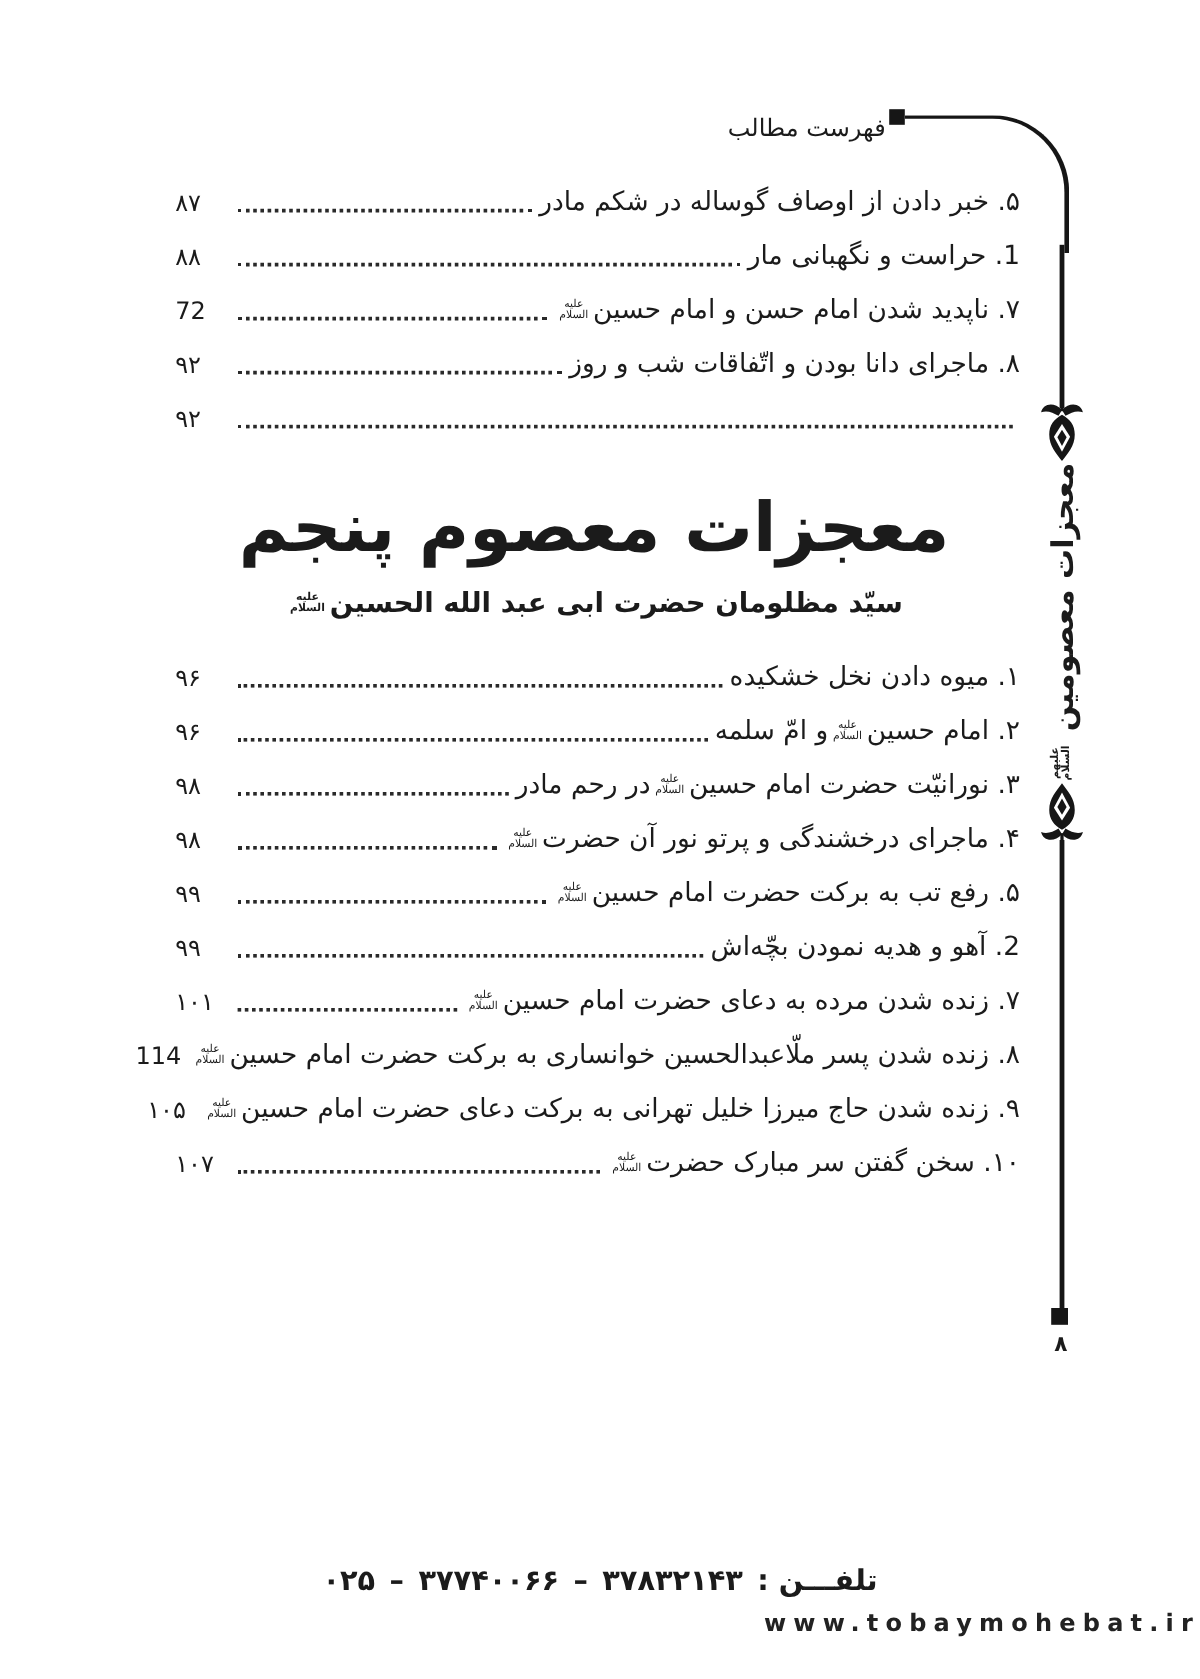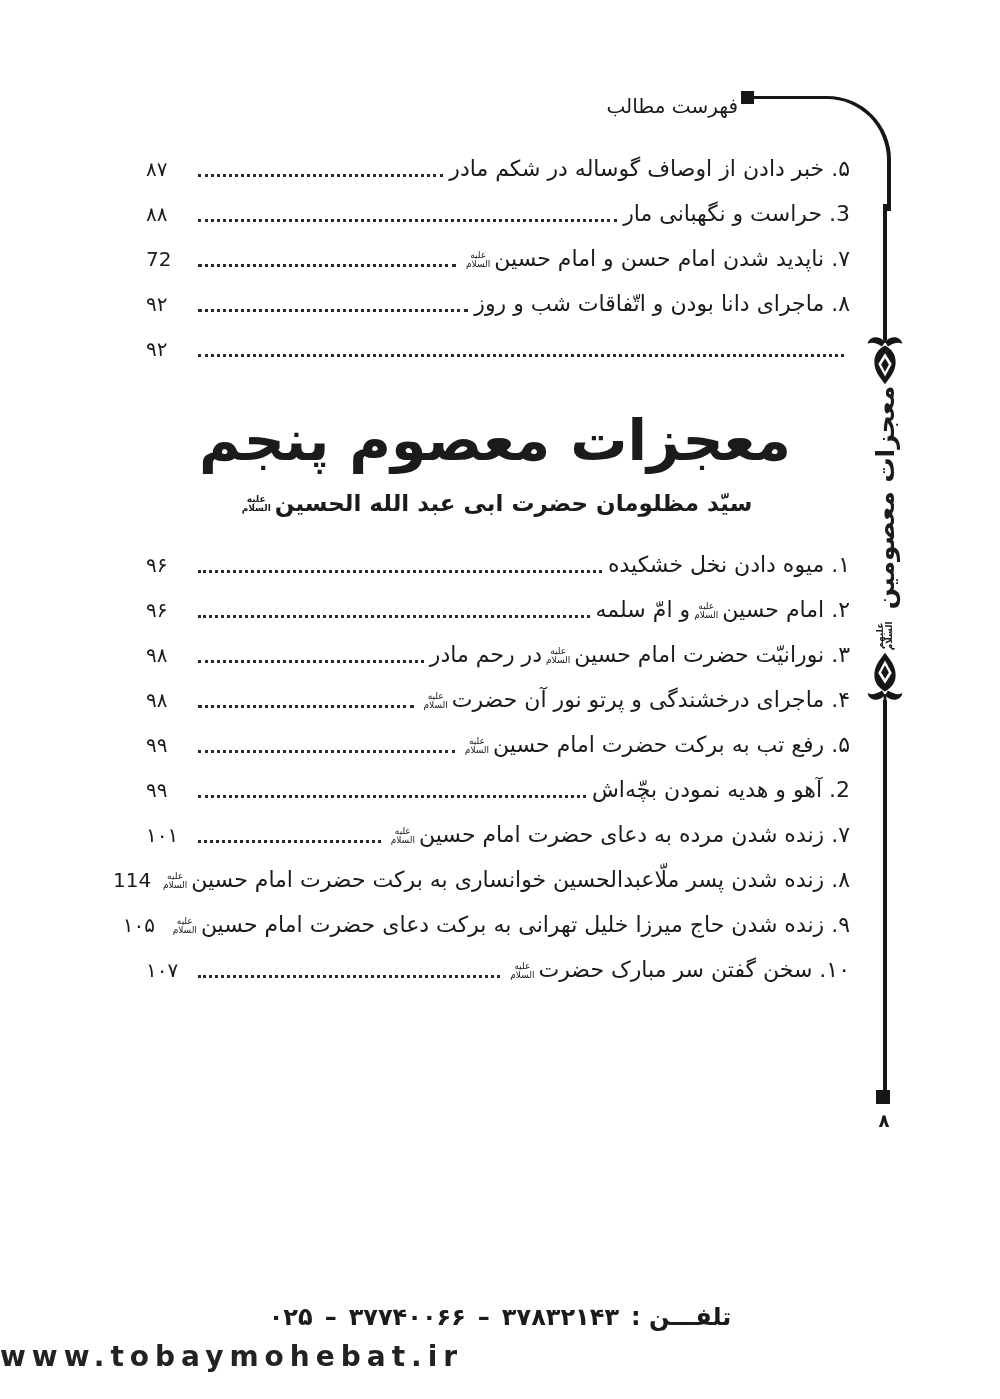--- a/index.html
+++ b/index.html
@@ -59,22 +59,22 @@
   .section{position:absolute;left:140px;right:150px;top:398px;text-align:center;direction:rtl;}
   .section .title{font-size:57px;font-weight:bold;line-height:1.5;margin:0;}
   .section .subtitle{font-size:23px;font-weight:bold;margin-top:6px;}
   
   .phone-row{
     position:absolute;left:0;right:0;top:1303px;
     display:flex;direction:rtl;justify-content:center;align-items:center;gap:12px;
     font-size:24px;font-weight:bold;white-space:nowrap;
   }
   .website{
-    position:absolute;left:0;right:0;top:1340px;text-align:left;
-    font-size:28px;font-weight:bold;letter-spacing:6px;color:#222;
+    position:absolute;left:0;right:0;top:1340px;text-align:right;
+    font-size:20px;font-weight:bold;letter-spacing:6px;color:#222;
   }
 </style>
 </head>
 <body>
 
 <div class="hdr-label">فهرست مطالب</div>
 <div class="hdr-square"></div>
 <div class="corner-line"></div>
 
 <div class="vline seg1"></div>
@@ -113,21 +113,21 @@
   <div class="row">
     <span class="lbl">
       <span class="pre">۵. خبر دادن از اوصاف گوساله در شکم مادر</span>
     </span>
     <span class="dots"></span>
     <span class="pg">۸۷</span>
   </div>
 
   <div class="row">
     <span class="lbl">
-      <span class="pre">3. حراست و نگهبانی مار</span>
+      <span class="pre">1. حراست و نگهبانی مار</span>
     </span>
     <span class="dots"></span>
     <span class="pg">۸۸</span>
   </div>
 
   <div class="row">
     <span class="lbl">
       <span class="pre">۷. ناپدید شدن امام حسن و امام حسین</span><span class="hon">
           <i class="h1">عليه</i>
           <i class="h2">السلام</i>

